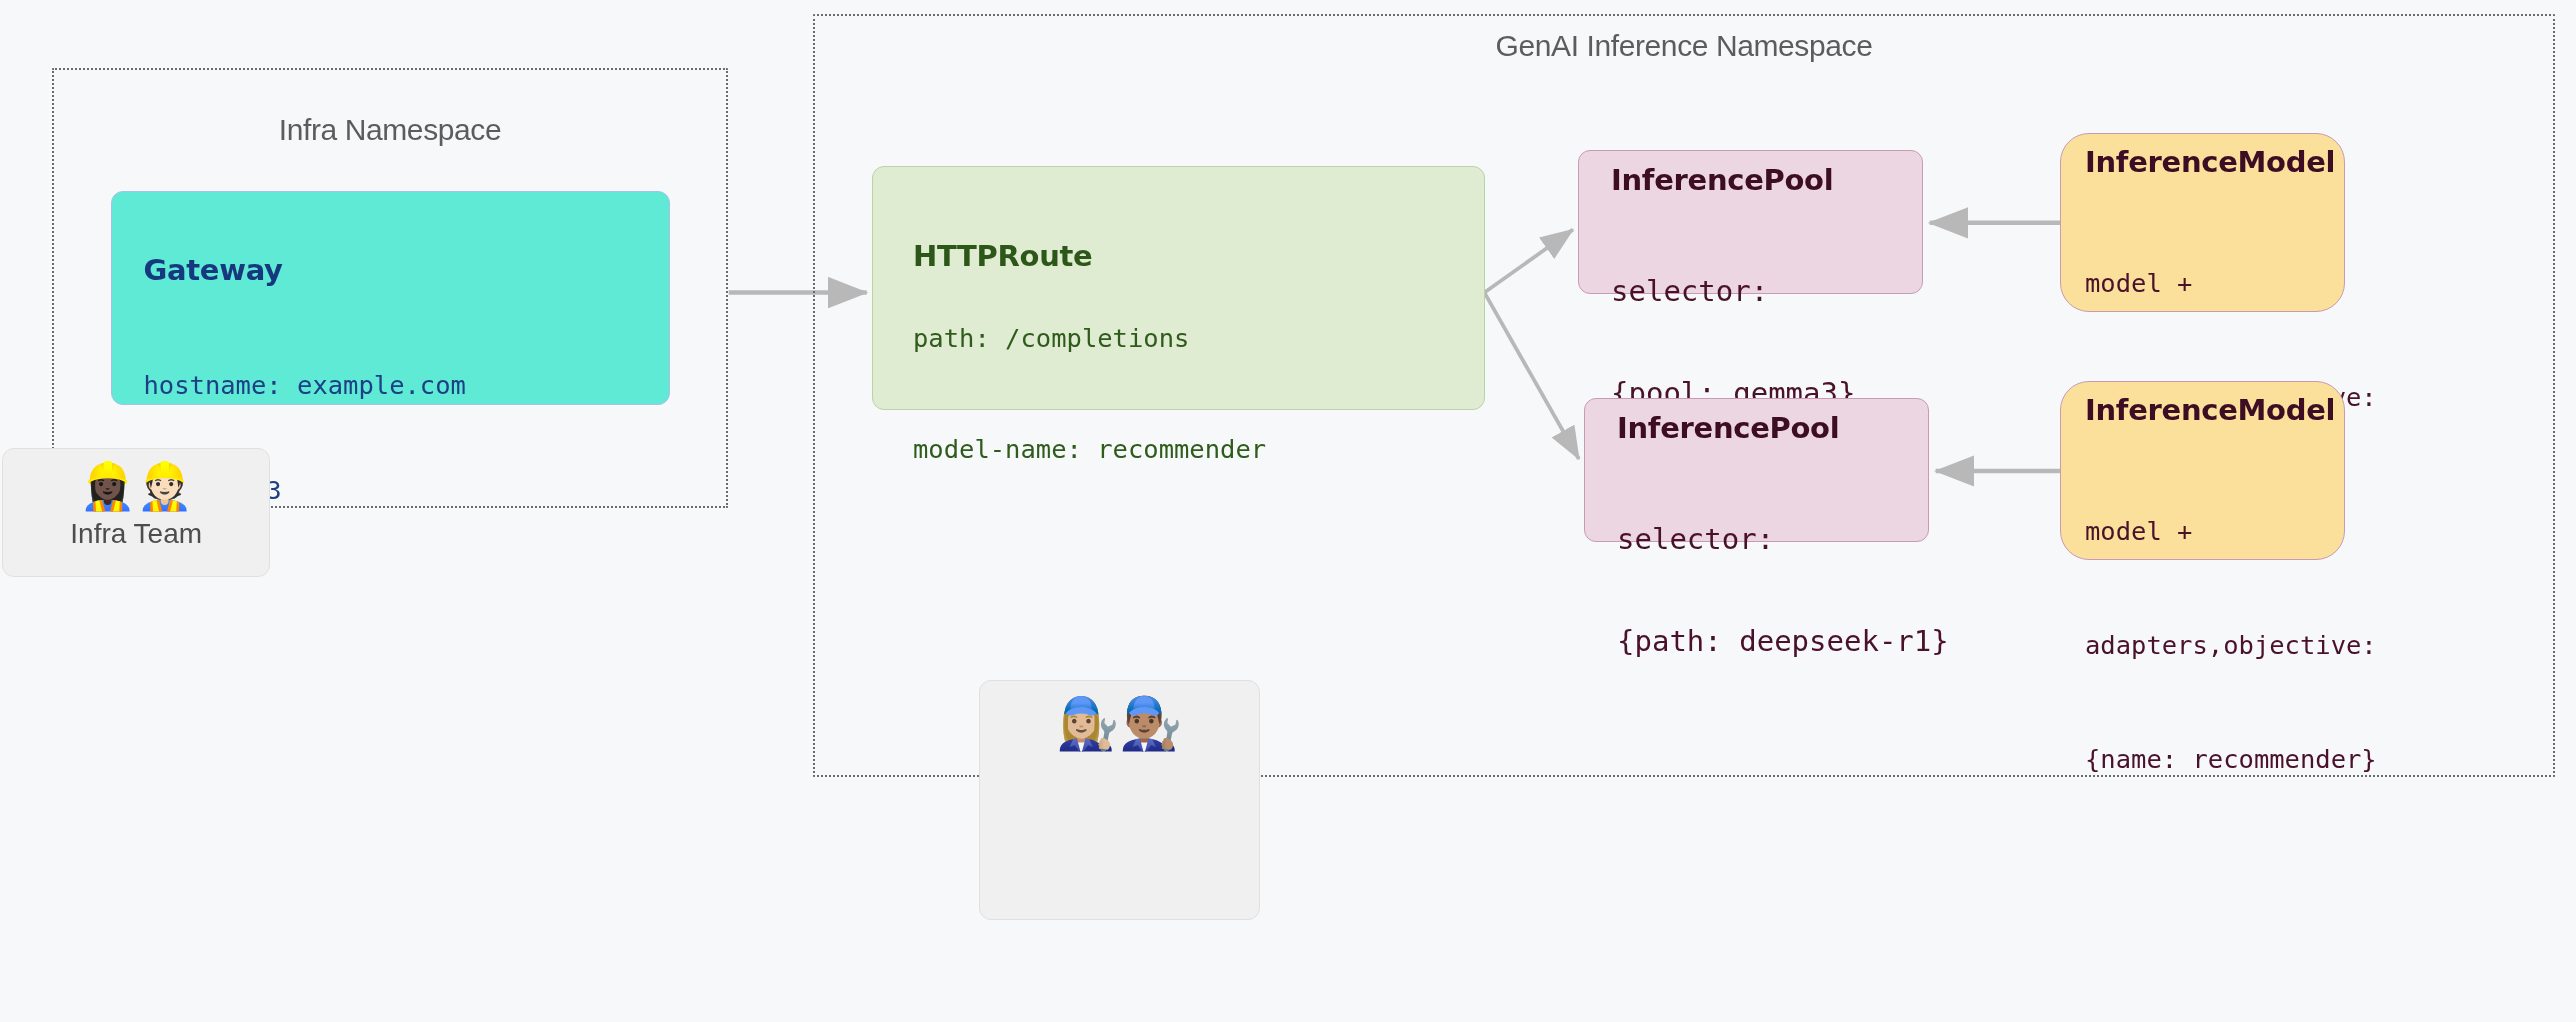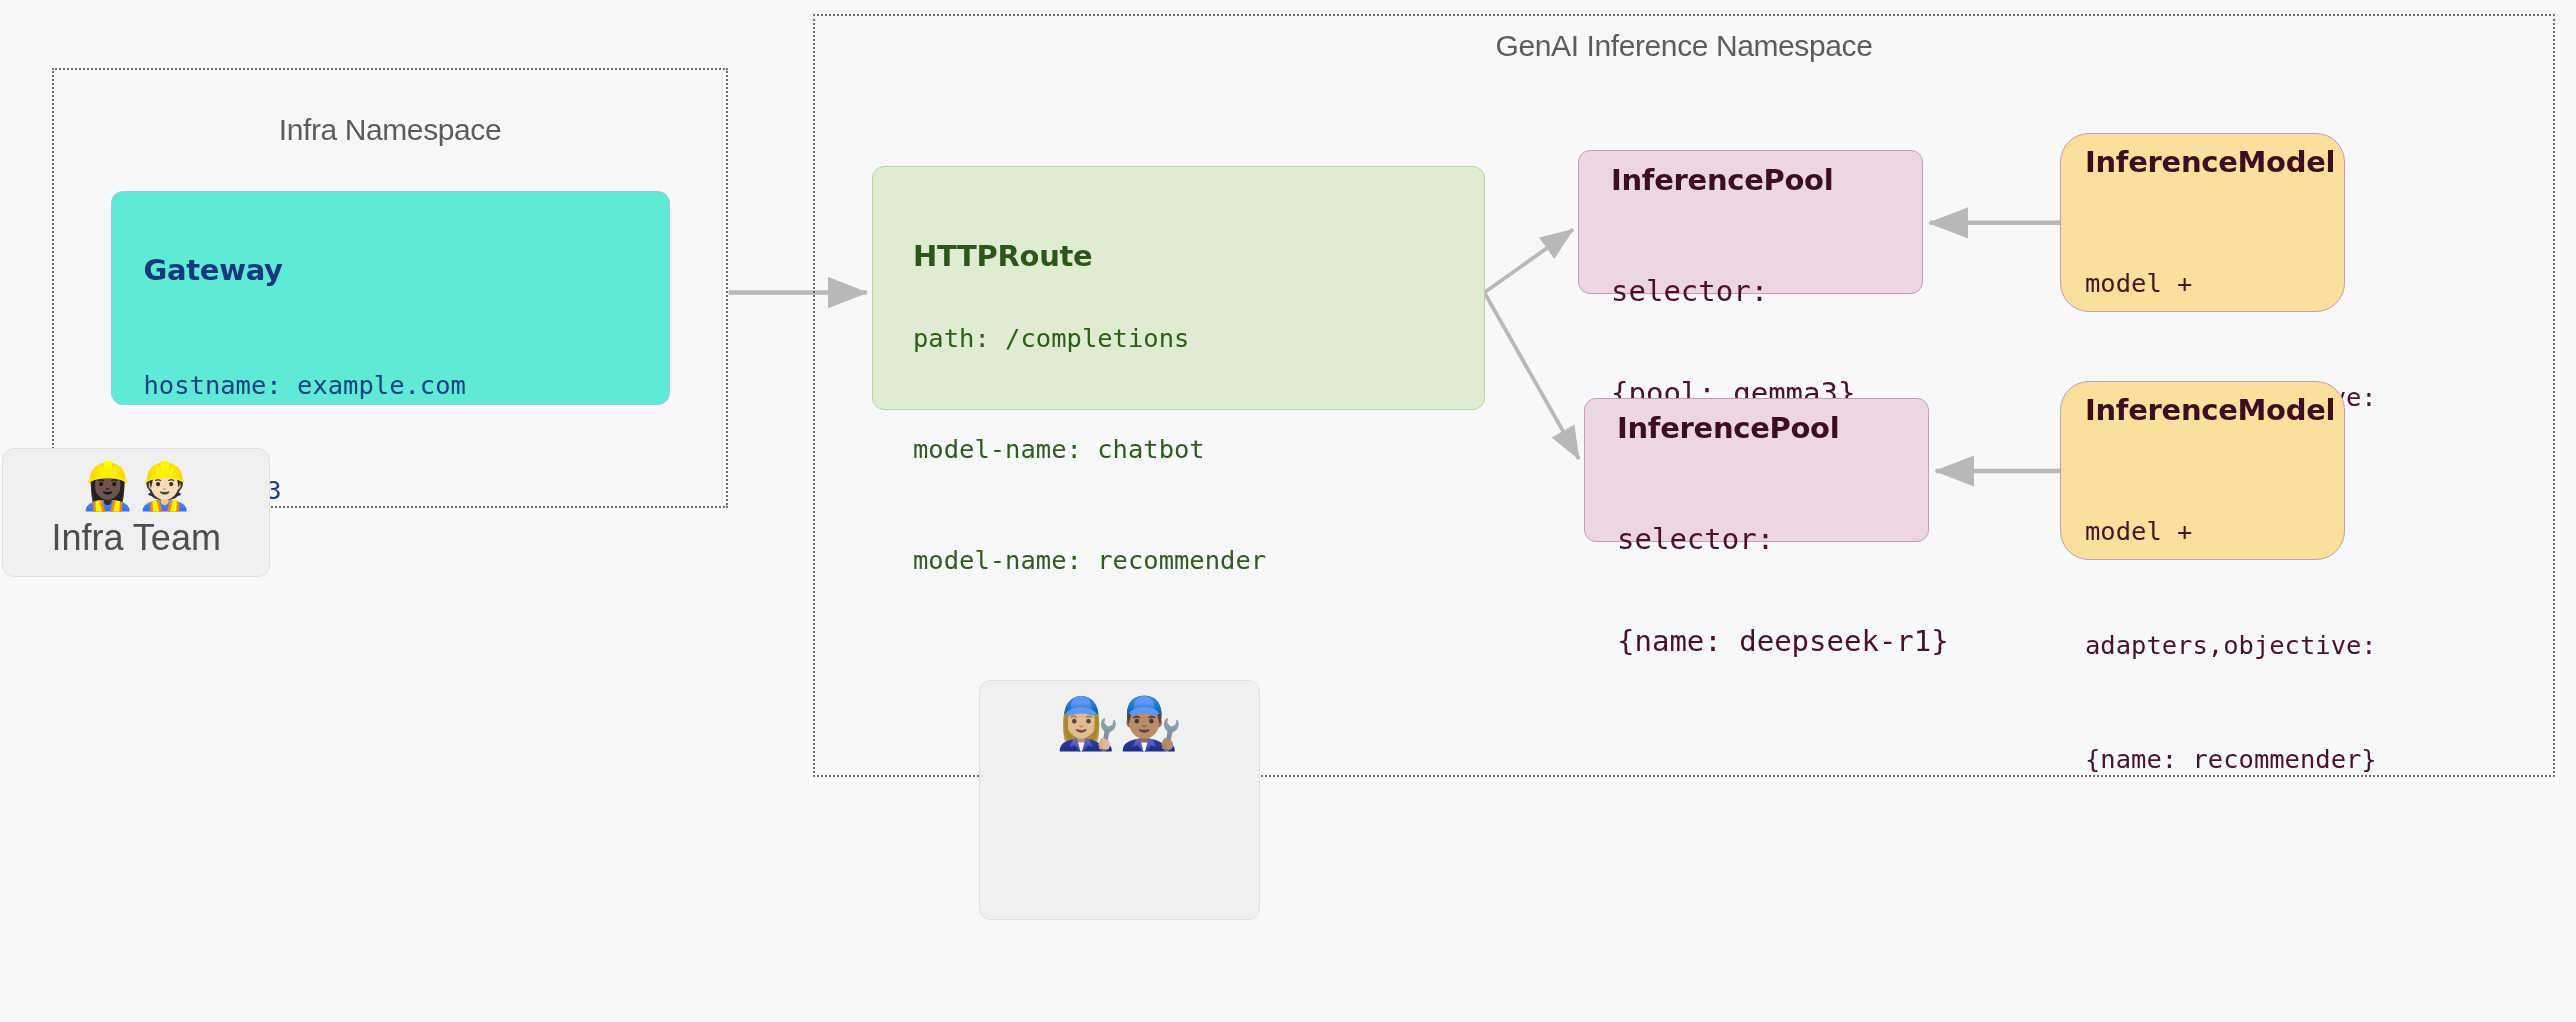--- a/index.html
+++ b/index.html
@@ -196,21 +196,21 @@
     line-height: 1.12;
   }
   #infra-team-card {
     left: 2.2px;
     top: 448px;
     width: 268px;
     height: 129px;
     padding-top: 13.5px;
   }
   #infra-team-card .team-emojis { font-size: 46px; }
-  #infra-team-card .team-label { font-size: 36px; margin-top: 9px; }
+  #infra-team-card .team-label { font-size: 28px; margin-top: 9px; }
 
   #genai-team-card {
     left: 979px;
     top: 680px;
     width: 281px;
     height: 240px;
     padding-top: 16.5px;
   }
   #genai-team-card .team-emojis { font-size: 51px; }
   #genai-team-card .team-label { font-size: 28px; margin-top: 12px; }
@@ -261,38 +261,37 @@
     <div class="lines">
       <div>hostname: example.com</div>
       <div>port: 443</div>
     </div>
   </div>
 
   <div class="node" id="httproute-node">
     <div class="title">HTTPRoute</div>
     <div class="lines">
       <div>path: /completions</div>
-      <div>model-name: chatbot</div>
       <div>model-name: recommender</div>
     </div>
   </div>
 
   <div class="node pool-node" id="pool-1">
     <div class="title">InferencePool</div>
     <div class="lines">
       <div>selector:</div>
       <div>{pool: gemma3}</div>
     </div>
   </div>
 
   <div class="node pool-node" id="pool-2">
     <div class="title">InferencePool</div>
     <div class="lines">
       <div>selector:</div>
-      <div>{name: deepseek-r1}</div>
+      <div>{path: deepseek-r1}</div>
     </div>
   </div>
 
   <div class="node model-node" id="model-1">
     <div class="title">InferenceModel</div>
     <div class="lines">
       <div>model +</div>
       <div>adapters,objective:</div>
       <div>{name: chatbot}</div>
     </div>

